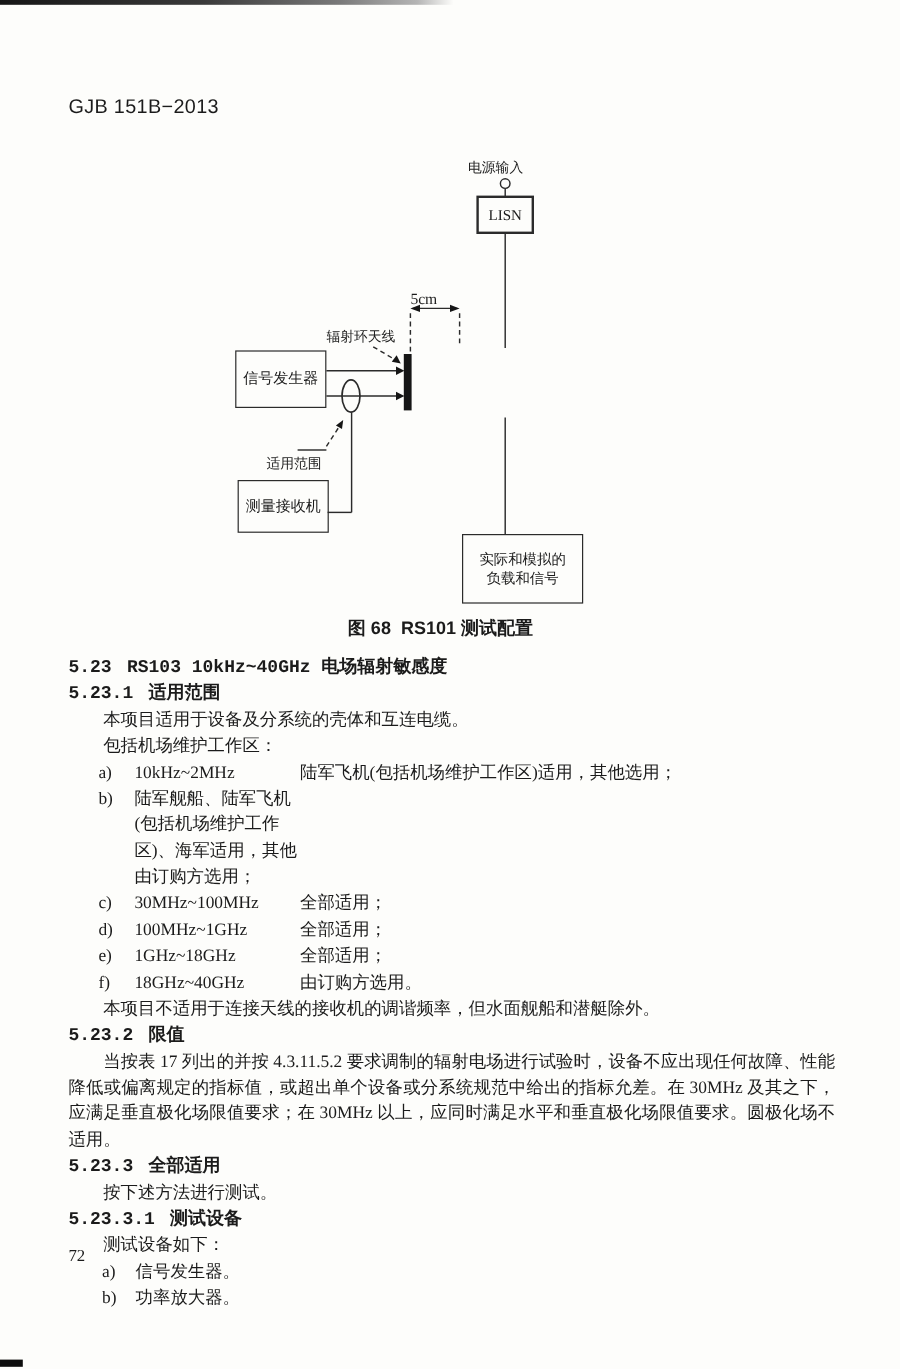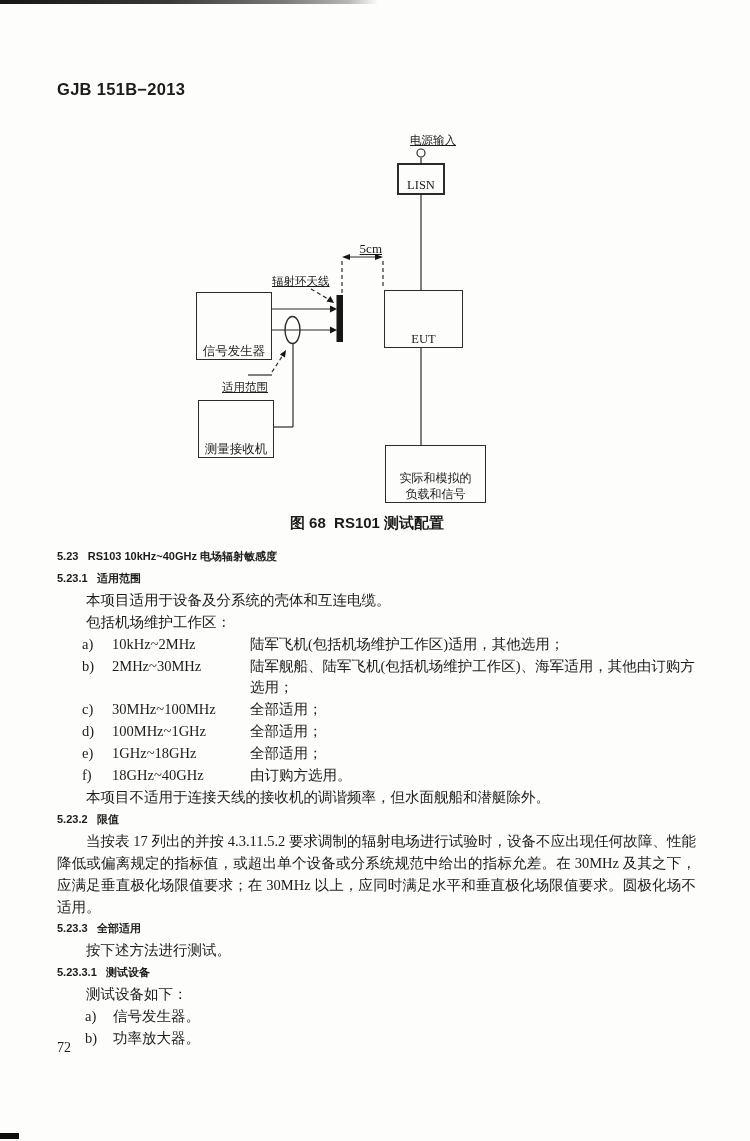--- a/index.html
+++ b/index.html
@@ -17,53 +17,53 @@
     position: absolute; left: 0; top: 0; width: 378px; height: 4px;
     background: linear-gradient(to right, #161616 0%, #3a3a3a 45%, #7a7a7a 75%, #b5b5b5 92%, rgba(255,255,255,0) 100%);
   }
   .scan-bottom {
     position: absolute; left: 0; top: 1133px; width: 19px; height: 6px;
     background: #0d0d0d;
   }
   .doc-header {
     position: absolute; left: 57px; top: 80px;
     font-family: "Liberation Sans", sans-serif;
-    font-weight: 700; font-size: 16.5px; letter-spacing: 0.3px;
+    font-weight: 400; font-size: 16.5px; letter-spacing: 0.3px;
     white-space: pre-wrap;
   }
   
   .diagram { position: absolute; left: 0; top: 0; width: 750px; height: 530px; }
   .diagram svg { position: absolute; left: 0; top: 0; }
   .box {
     position: absolute;
     border: 1.3px solid #2b2b2b;
-    display: flex; flex-direction: column; align-items: center; justify-content: flex-end;
+    display: flex; flex-direction: column; align-items: center; justify-content: center;
     font-size: 12.5px; line-height: 16px;
     background: transparent; text-align: center;
   }
   .box.thick { border-width: 2px; }
   .dlabel {
     position: absolute; font-size: 11.5px; line-height: 14px;
-    white-space: nowrap; text-align: right; text-decoration: underline;
+    white-space: nowrap; text-align: left;
   }
   .fig-caption {
     position: absolute; left: 0; top: 514px; width: 734px;
     text-align: center;
     font-family: "Liberation Sans", sans-serif;
     font-weight: 700; font-size: 15px; white-space: pre-wrap;
   }
   
   .body-text {
     position: absolute; left: 57px; top: 546px; width: 639px;
     font-size: 14.5px; line-height: 21.9px;
     text-align: justify;
   }
   .sec-head {
-    font-family: Liberation Sans, sans-serif;
-    font-weight: 700; font-size: 11px; text-align: left;
+    font-family: Liberation Mono, monospace;
+    font-weight: 700; font-size: 15px; text-align: left;
   }
   .sec-num { margin-right: 0.85em; }
   .para { text-indent: 2em; }
   .freq-list { margin-left: 25px; }
   .freq-row { display: grid; grid-template-columns: 30px 138px 1fr; text-align: left; }
   .equip-list { margin-left: 28px; }
   .equip-row { display: grid; grid-template-columns: 28px 1fr; text-align: left; }
   .page-number { position: absolute; left: 57px; top: 1040px; font-size: 14px; }
 </style>
 </head>
@@ -119,28 +119,25 @@
         <polygon points="286,350 285,357.6 279.9,354.5"></polygon>
       </g>
     </svg>
 
     <div class="dlabel" style="left:390px; top:133px; width:66px;">电源输入</div>
     <div class="box thick" style="left:397px; top:163px; width:48px; height:32px;">
       <span>LISN</span>
     </div>
     <div class="dlabel" style="left:342px; top:242px; width:40px; font-size:13px;">5cm</div>
     <div class="dlabel" style="left:272px; top:274px;">辐射环天线</div>
-    <div class="box" style="left:196px; top:292px; width:76px; height:68px;">
+    <div class="box" style="left:196px; top:292px; width:76px; height:48px;font-family:Liberation Mono, monospace;">
       <span>信号发生器</span>
     </div>
-    <div class="box" style="left:384px; top:290px; width:79px; height:58px;">
-      <span>EUT</span>
-    </div>
     <div class="dlabel" style="left:222px; top:380px;">适用范围</div>
-    <div class="box" style="left:198px; top:400px; width:76px; height:58px;">
+    <div class="box" style="left:198px; top:400px; width:76px; height:44px;">
       <span>测量接收机</span>
     </div>
     <div class="box" style="left:385px; top:445px; width:101px; height:58px; font-size:12px;">
       <span>实际和模拟的</span>
       <span>负载和信号</span>
     </div>
   </div>
 
   <div class="fig-caption">图 68  RS101 测试配置</div>
 
@@ -158,21 +155,20 @@
     <div class="para">包括机场维护工作区：</div>
 
     <div class="freq-list">
       <div class="freq-row">
         <span>a)</span>
         <span>10kHz~2MHz</span>
         <span>陆军飞机(包括机场维护工作区)适用，其他选用；</span>
       </div>
       <div class="freq-row">
         <span>b)</span>
-        <span>2MHz~30MHz</span>
         <span>陆军舰船、陆军飞机(包括机场维护工作区)、海军适用，其他由订购方选用；</span>
       </div>
       <div class="freq-row">
         <span>c)</span>
         <span>30MHz~100MHz</span>
         <span>全部适用；</span>
       </div>
       <div class="freq-row">
         <span>d)</span>
         <span>100MHz~1GHz</span>

